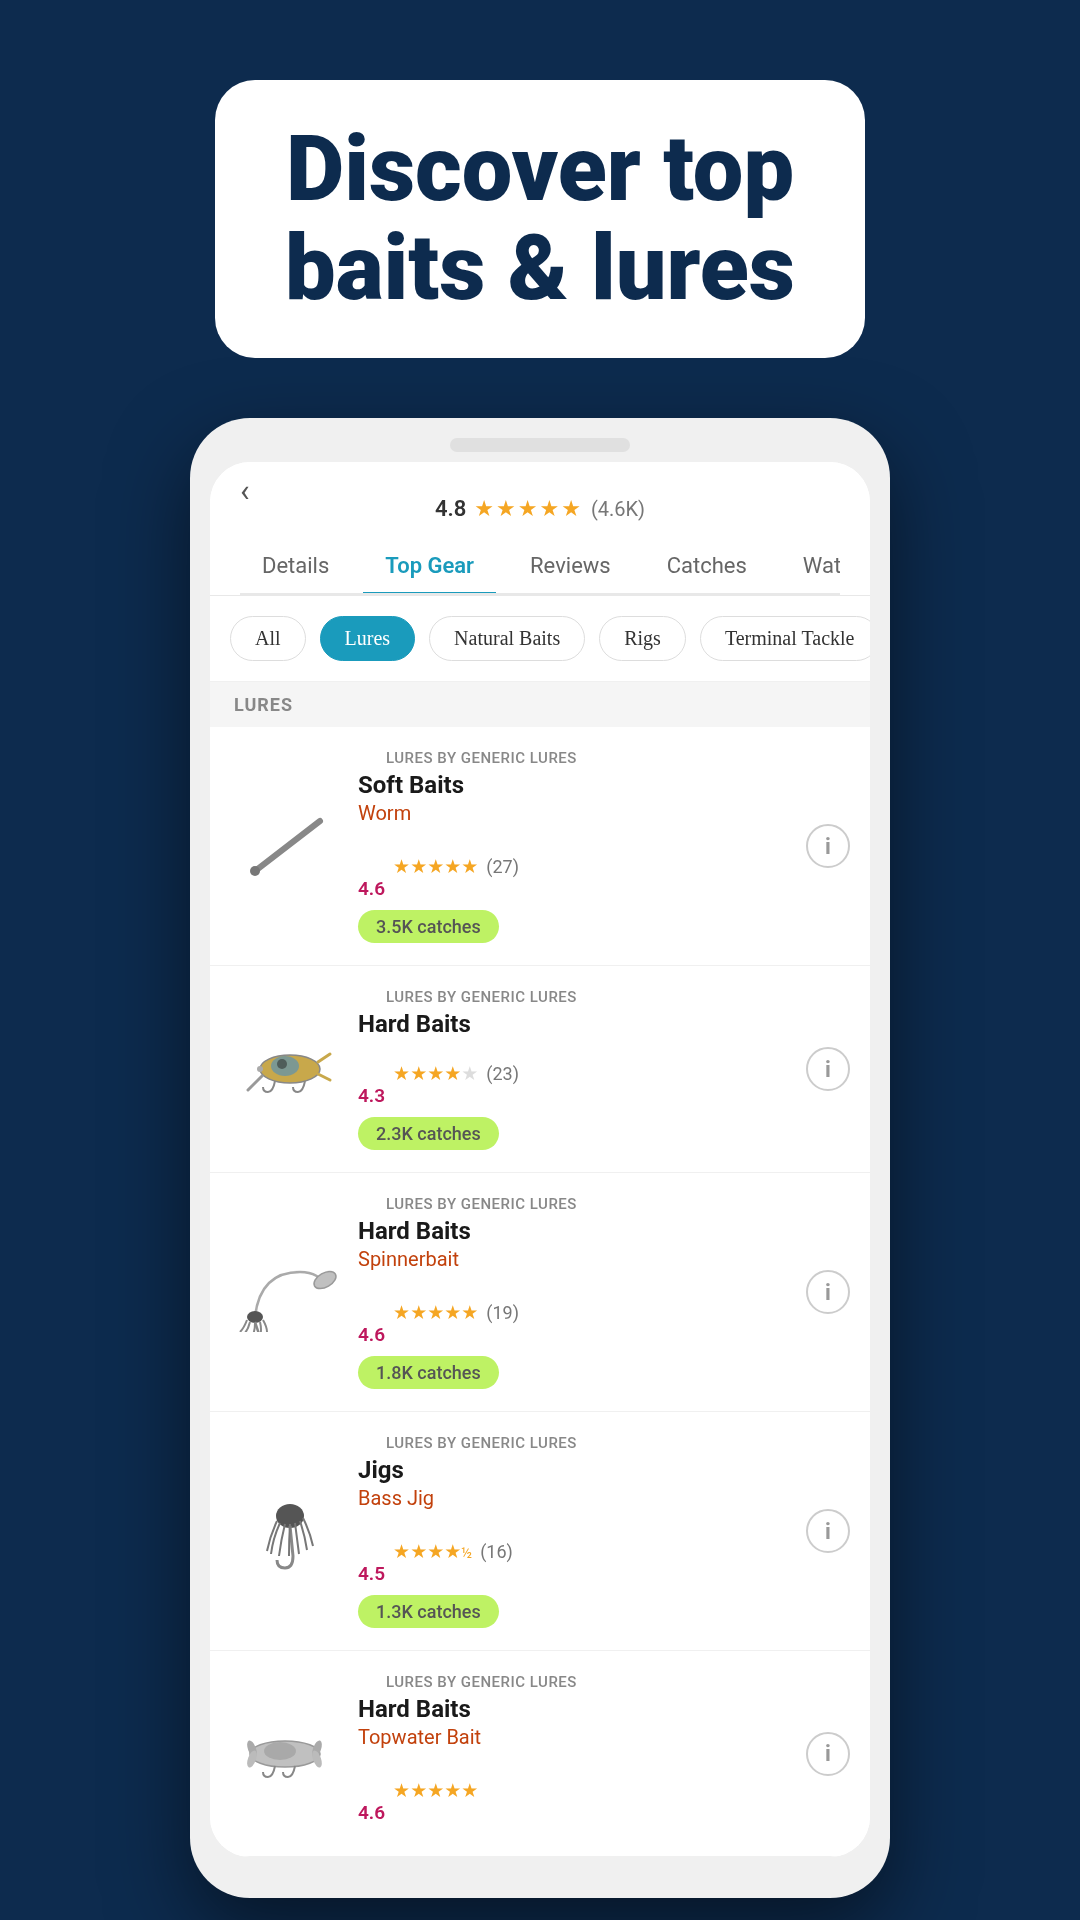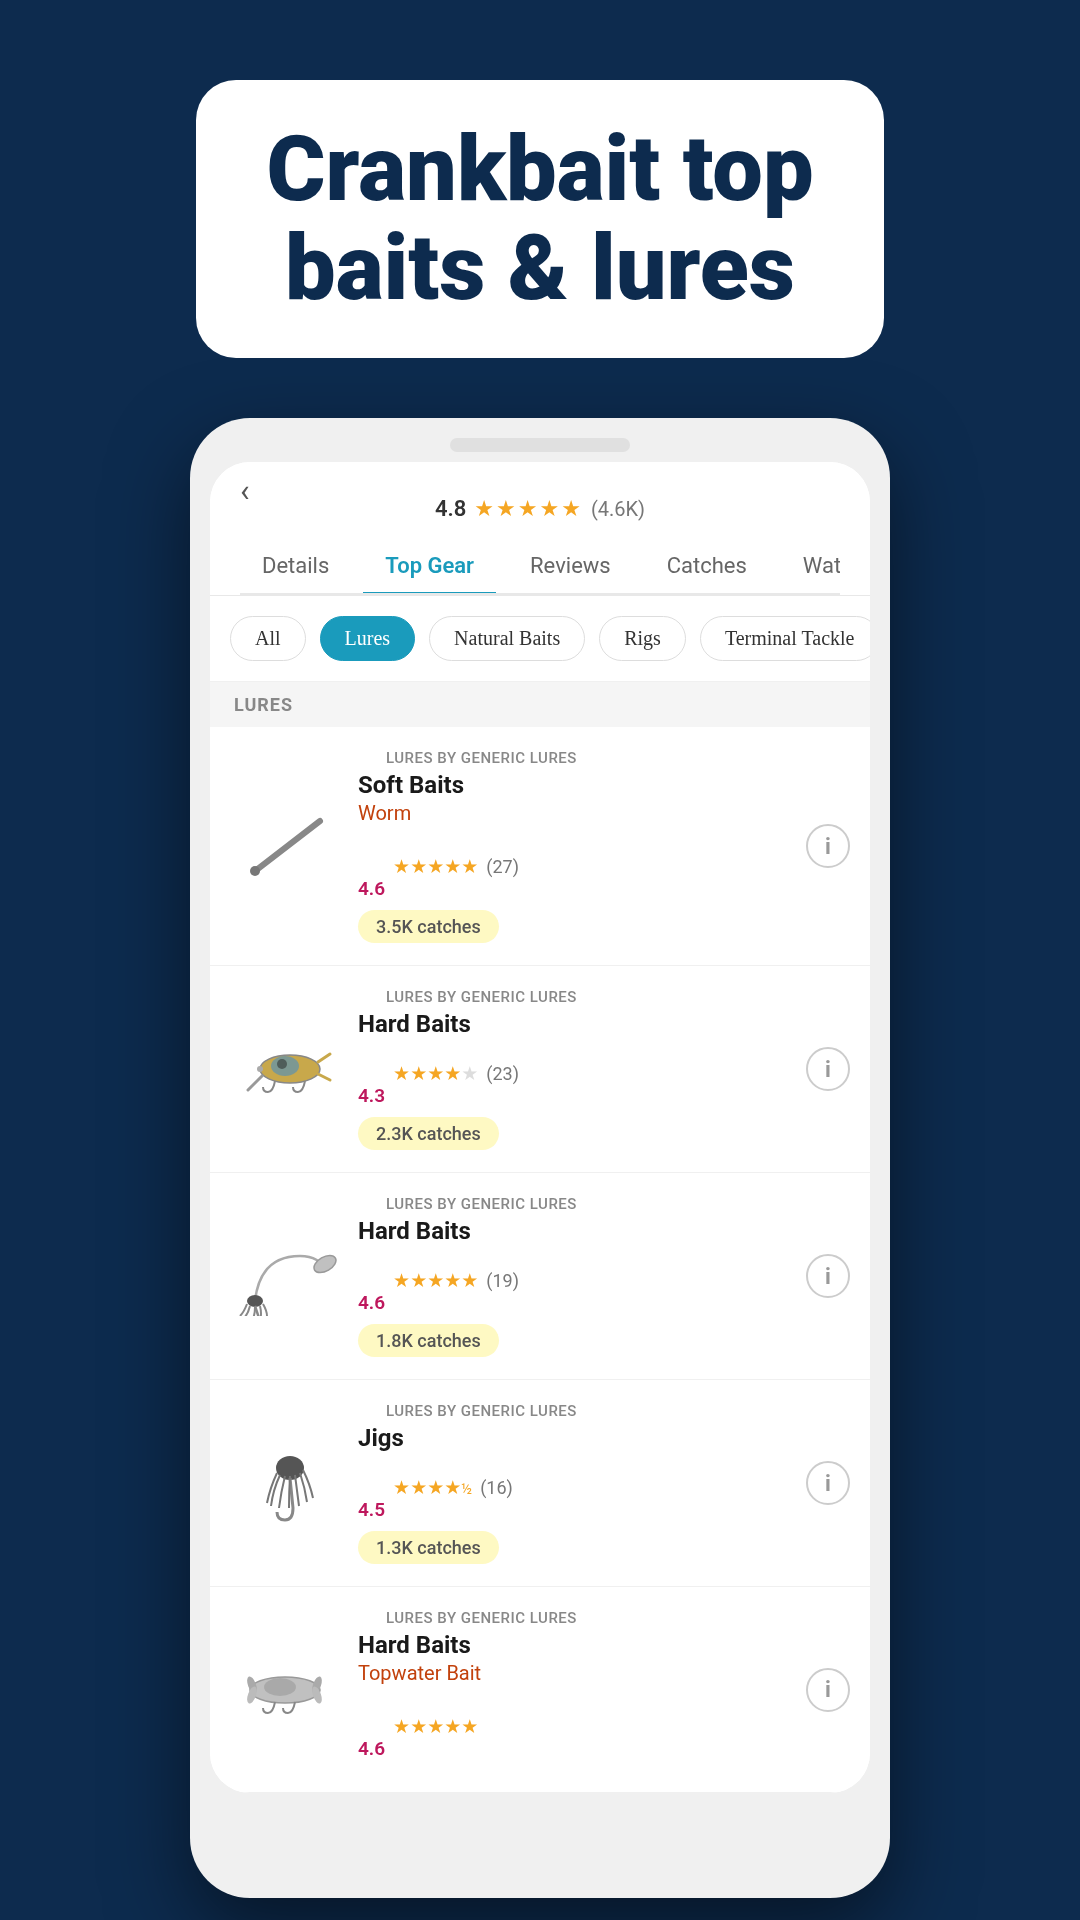--- a/index.html
+++ b/index.html
@@ -218,21 +218,21 @@
     .lure-stars {
       color: #f5a623;
       font-size: 19px;
     }
     .lure-review-count {
       font-size: 18px;
       color: #777;
     }
     .catches-badge {
       display: inline-block;
-      background: #fef9c3;
+      background: #bef264;
       border-radius: 20px;
       padding: 6px 18px;
       font-size: 18px;
       color: #555;
       font-weight: 500;
     }
     .info-icon {
       width: 44px;
       height: 44px;
       border-radius: 50%;
@@ -252,21 +252,21 @@
     .crankbait-svg { width: 110px; height: 70px; }
     .spinnerbait-svg { width: 110px; height: 80px; }
     .jig-svg { width: 100px; height: 90px; }
     .topwater-svg { width: 110px; height: 70px; }
   </style>
 </head>
 <body>
 
 <div class="hero-title">
   <h1>
-    <span>Crankbait top</span><br>
+    <span>Discover top</span><br>
     <span>baits &amp; lures</span>
   </h1>
 </div>
 
 <div class="phone-frame">
   <div class="phone-notch"></div>
   <div class="phone-screen">
 
     <div class="app-header">
       <div class="app-header-top">
@@ -361,20 +361,21 @@
 
             <ellipse cx="25" cy="65" rx="8" ry="6" fill="#555"></ellipse>
             <path d="M17,68 Q14,76 10,80 M20,70 Q18,78 14,82 M25,71 Q25,80 22,84 M30,70 Q32,78 30,84 M33,68 Q37,75 37,80" stroke="#888" stroke-width="2" fill="none"></path>
 
             <path d="M25,70 L30,85 Q30,92 24,92 Q18,92 18,86" stroke="#888" stroke-width="2.5" fill="none"></path>
           </svg>
         </div>
         <div class="lure-info">
           <div class="lure-category">LURES BY GENERIC LURES</div>
           <div class="lure-name">Hard Baits</div>
+          <div class="lure-subcategory">Spinnerbait</div>
           <div class="lure-rating-row">
             <span class="lure-rating-num">4.6</span>
             <span class="lure-stars">★★★★★</span>
             <span class="lure-review-count">(19)</span>
           </div>
           <span class="catches-badge">1.8K catches</span>
         </div>
         <div class="info-icon">i</div>
       </div>
 
@@ -385,20 +386,21 @@
             <ellipse cx="55" cy="30" rx="14" ry="12" fill="#555"></ellipse>
 
             <path d="M55,40 L58,70 Q58,82 50,82 Q42,82 42,74" stroke="#888" stroke-width="3" fill="none"></path>
 
             <path d="M42,35 Q35,50 32,65 M45,37 Q38,52 36,68 M50,38 Q46,54 44,70 M55,38 Q54,54 54,70 M60,37 Q62,53 64,68 M65,35 Q70,50 72,64 M68,32 Q75,46 78,60" stroke="#777" stroke-width="2" fill="none"></path>
           </svg>
         </div>
         <div class="lure-info">
           <div class="lure-category">LURES BY GENERIC LURES</div>
           <div class="lure-name">Jigs</div>
+          <div class="lure-subcategory">Bass Jig</div>
           <div class="lure-rating-row">
             <span class="lure-rating-num">4.5</span>
             <span class="lure-stars">★★★★<span style="color:#f5a623;font-size:14px;">½</span></span>
             <span class="lure-review-count">(16)</span>
           </div>
           <span class="catches-badge">1.3K catches</span>
         </div>
         <div class="info-icon">i</div>
       </div>
 

